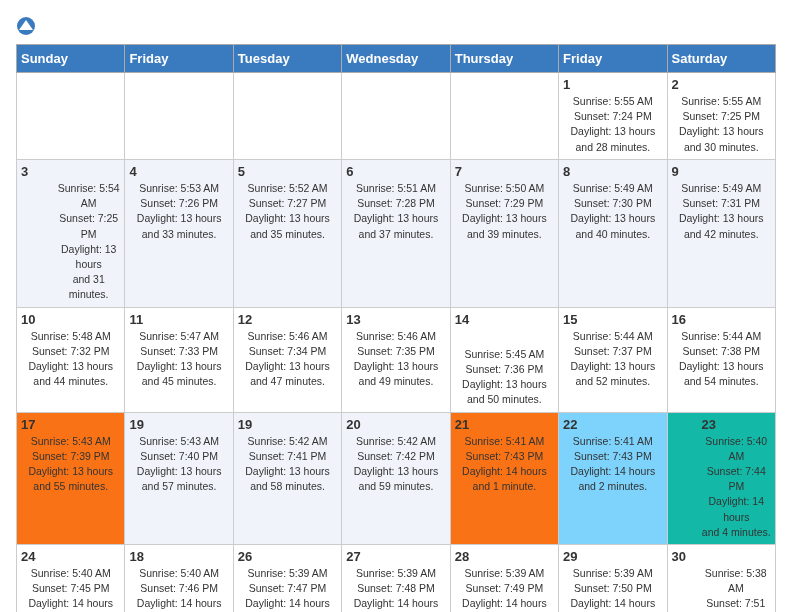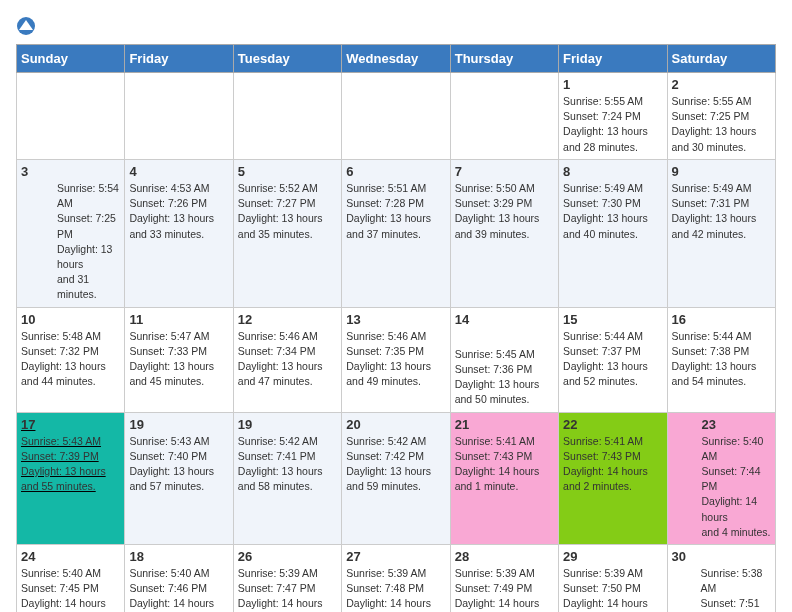--- a/index.html
+++ b/index.html
@@ -77,20 +77,21 @@
       font-size: 13px;
       font-weight: bold;
       color: #333;
       display: block;
       margin-bottom: 2px;
     }
     .day-info {
       font-size: 10.5px;
       color: #333;
       line-height: 1.45;
+      text-align: center;
     }
     .empty-cell {
       background: #fff !important;
     }
   </style>
 </head>
 <body>
 
 <div class="header">
   <div class="logo">
@@ -145,21 +146,21 @@
       <tr>
         <td style="background: rgb(240, 244, 250);">
           <span class="day-number">3</span>
           <div class="day-info" style="white-space: pre-line; margin-left: 36px;">Sunrise: 5:54 AM
 Sunset: 7:25 PM
 Daylight: 13 hours
 and 31 minutes.</div>
         </td>
         <td style="background: rgb(240, 244, 250);">
           <span class="day-number">4</span>
-          <div class="day-info" style="white-space: pre-line;">Sunrise: 4:53 AM
+          <div class="day-info" style="white-space: pre-line;">Sunrise: 5:53 AM
 Sunset: 7:26 PM
 Daylight: 13 hours
 and 33 minutes.</div>
         </td>
         <td style="background: rgb(240, 244, 250);">
           <span class="day-number">5</span>
           <div class="day-info" style="white-space: pre-line;">Sunrise: 5:52 AM
 Sunset: 7:27 PM
 Daylight: 13 hours
 and 35 minutes.</div>
@@ -167,21 +168,21 @@
         <td style="background: rgb(240, 244, 250);">
           <span class="day-number">6</span>
           <div class="day-info" style="white-space: pre-line;">Sunrise: 5:51 AM
 Sunset: 7:28 PM
 Daylight: 13 hours
 and 37 minutes.</div>
         </td>
         <td style="background: rgb(240, 244, 250);">
           <span class="day-number">7</span>
           <div class="day-info" style="white-space: pre-line;">Sunrise: 5:50 AM
-Sunset: 3:29 PM
+Sunset: 7:29 PM
 Daylight: 13 hours
 and 39 minutes.</div>
         </td>
         <td style="background: rgb(240, 244, 250);">
           <span class="day-number">8</span>
           <div class="day-info" style="white-space: pre-line;">Sunrise: 5:49 AM
 Sunset: 7:30 PM
 Daylight: 13 hours
 and 40 minutes.</div>
         </td>
@@ -238,21 +239,21 @@
         </td>
         <td>
           <span class="day-number">16</span>
           <div class="day-info" style="white-space: pre-line;">Sunrise: 5:44 AM
 Sunset: 7:38 PM
 Daylight: 13 hours
 and 54 minutes.</div>
         </td>
       </tr>
       <tr>
-        <td style="background: #14b8a6; text-decoration: underline;">
+        <td style="background: #f97316;">
           <span class="day-number">17</span>
           <div class="day-info" style="white-space: pre-line;">Sunrise: 5:43 AM
 Sunset: 7:39 PM
 Daylight: 13 hours
 and 55 minutes.</div>
         </td>
         <td style="background: rgb(240, 244, 250);">
           <span class="day-number">19</span>
           <div class="day-info" style="white-space: pre-line;">Sunrise: 5:43 AM
 Sunset: 7:40 PM
@@ -266,35 +267,35 @@
 Daylight: 13 hours
 and 58 minutes.</div>
         </td>
         <td style="background: rgb(240, 244, 250);">
           <span class="day-number">20</span>
           <div class="day-info" style="white-space: pre-line;">Sunrise: 5:42 AM
 Sunset: 7:42 PM
 Daylight: 13 hours
 and 59 minutes.</div>
         </td>
-        <td style="background: #f9a8d4;">
+        <td style="background: #f97316;">
           <span class="day-number">21</span>
           <div class="day-info" style="white-space: pre-line;">Sunrise: 5:41 AM
 Sunset: 7:43 PM
 Daylight: 14 hours
 and 1 minute.</div>
         </td>
-        <td style="background: #84cc16;">
+        <td style="background: #7dd3fc;">
           <span class="day-number">22</span>
           <div class="day-info" style="white-space: pre-line;">Sunrise: 5:41 AM
 Sunset: 7:43 PM
 Daylight: 14 hours
 and 2 minutes.</div>
         </td>
-        <td style="background: #f9a8d4; padding-left: 34px;">
+        <td style="background: #14b8a6; padding-left: 34px;">
           <span class="day-number">23</span>
           <div class="day-info" style="white-space: pre-line;">Sunrise: 5:40 AM
 Sunset: 7:44 PM
 Daylight: 14 hours
 and 4 minutes.</div>
         </td>
       </tr>
       <tr>
         <td>
           <span class="day-number">24</span>

